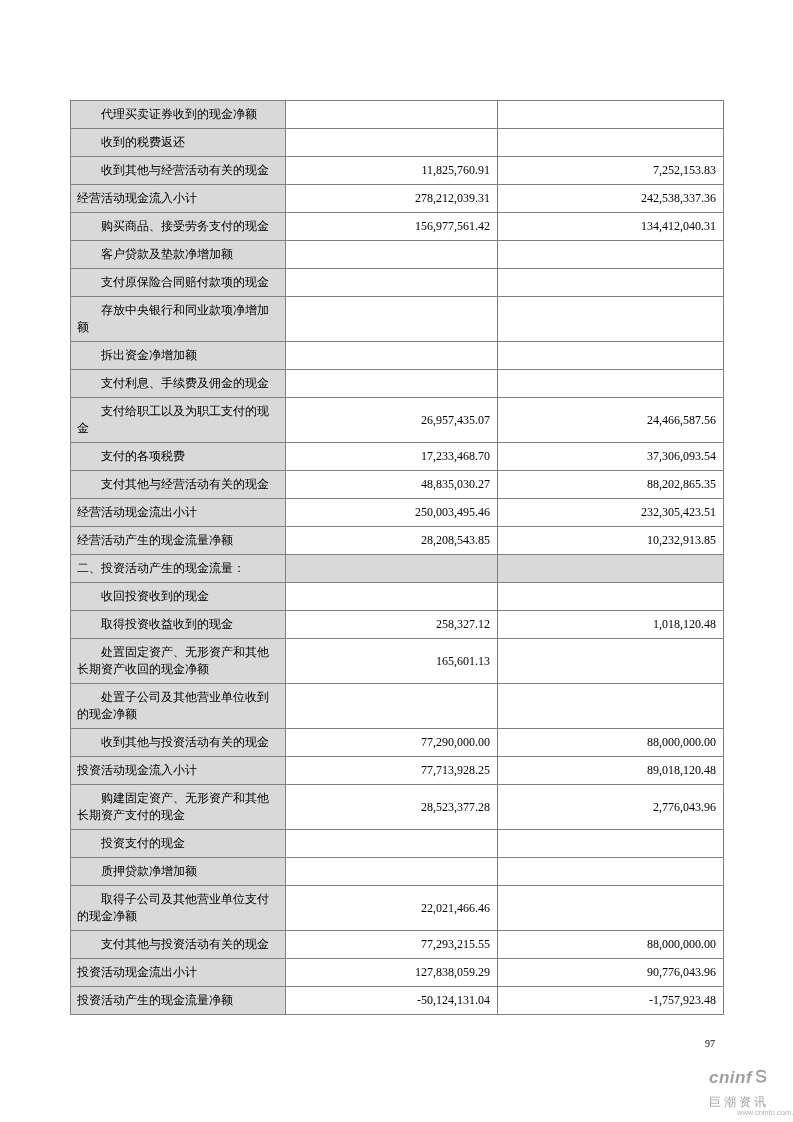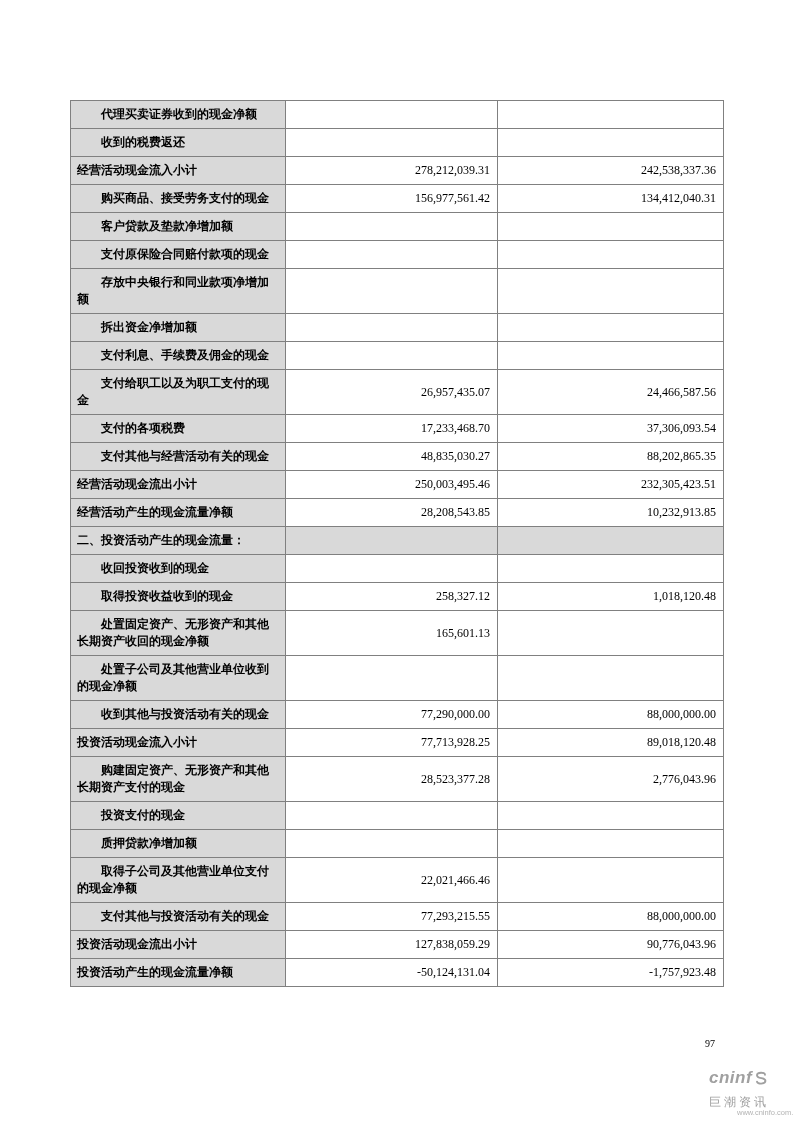--- a/index.html
+++ b/index.html
@@ -36,21 +36,20 @@
     vertical-align: middle;
     line-height: 17px;
     padding: 5px 6px;
     overflow: hidden;
   }
   .fin-table td.label {
     background: #d9d9d9;
     padding-left: 6px;
     padding-right: 10px;
     word-break: break-all;
-    font-weight: bold;
   }
   .fin-table td.label.indent { text-indent: 2em; }
   .fin-table td.val {
     background: #ffffff;
     text-align: right;
     padding-right: 7px;
   }
   .fin-table tr.section td.val { background: #d9d9d9; }
 
   .page-number {
@@ -62,21 +61,21 @@
   }
 
   .logo {
     position: absolute;
     top: 1068px; right: 14px;
     width: 70px;
     color: #9c9c9c;
     text-align: left;
     line-height: 1.15;
   }
-  .logo-top { display: flex; align-items: center; gap: 1px; }
+  .logo-top { display: flex; align-items: flex-start; gap: 1px; }
   .logo-text {
     font-family: "Liberation Sans", sans-serif;
     font-size: 17px;
     font-weight: bold;
     font-style: italic;
     color: #a0a0a0;
     letter-spacing: 0.5px;
   }
   .logo-icon { flex: 0 0 auto; }
   .logo-cn {
@@ -113,20 +112,25 @@
     <td class="val"></td>
     <td class="val"></td>
   </tr>
 
   <tr>
     <td class="label indent">收到的税费返还</td>
     <td class="val"></td>
     <td class="val"></td>
   </tr>
 
+  <tr>
+    <td class="label indent">收到其他与经营活动有关的现金</td>
+    <td class="val">11,825,760.91</td>
+    <td class="val">7,252,153.83</td>
+  </tr>
 
   <tr>
     <td class="label">经营活动现金流入小计</td>
     <td class="val">278,212,039.31</td>
     <td class="val">242,538,337.36</td>
   </tr>
 
   <tr>
     <td class="label indent">购买商品、接受劳务支付的现金</td>
     <td class="val">156,977,561.42</td>

